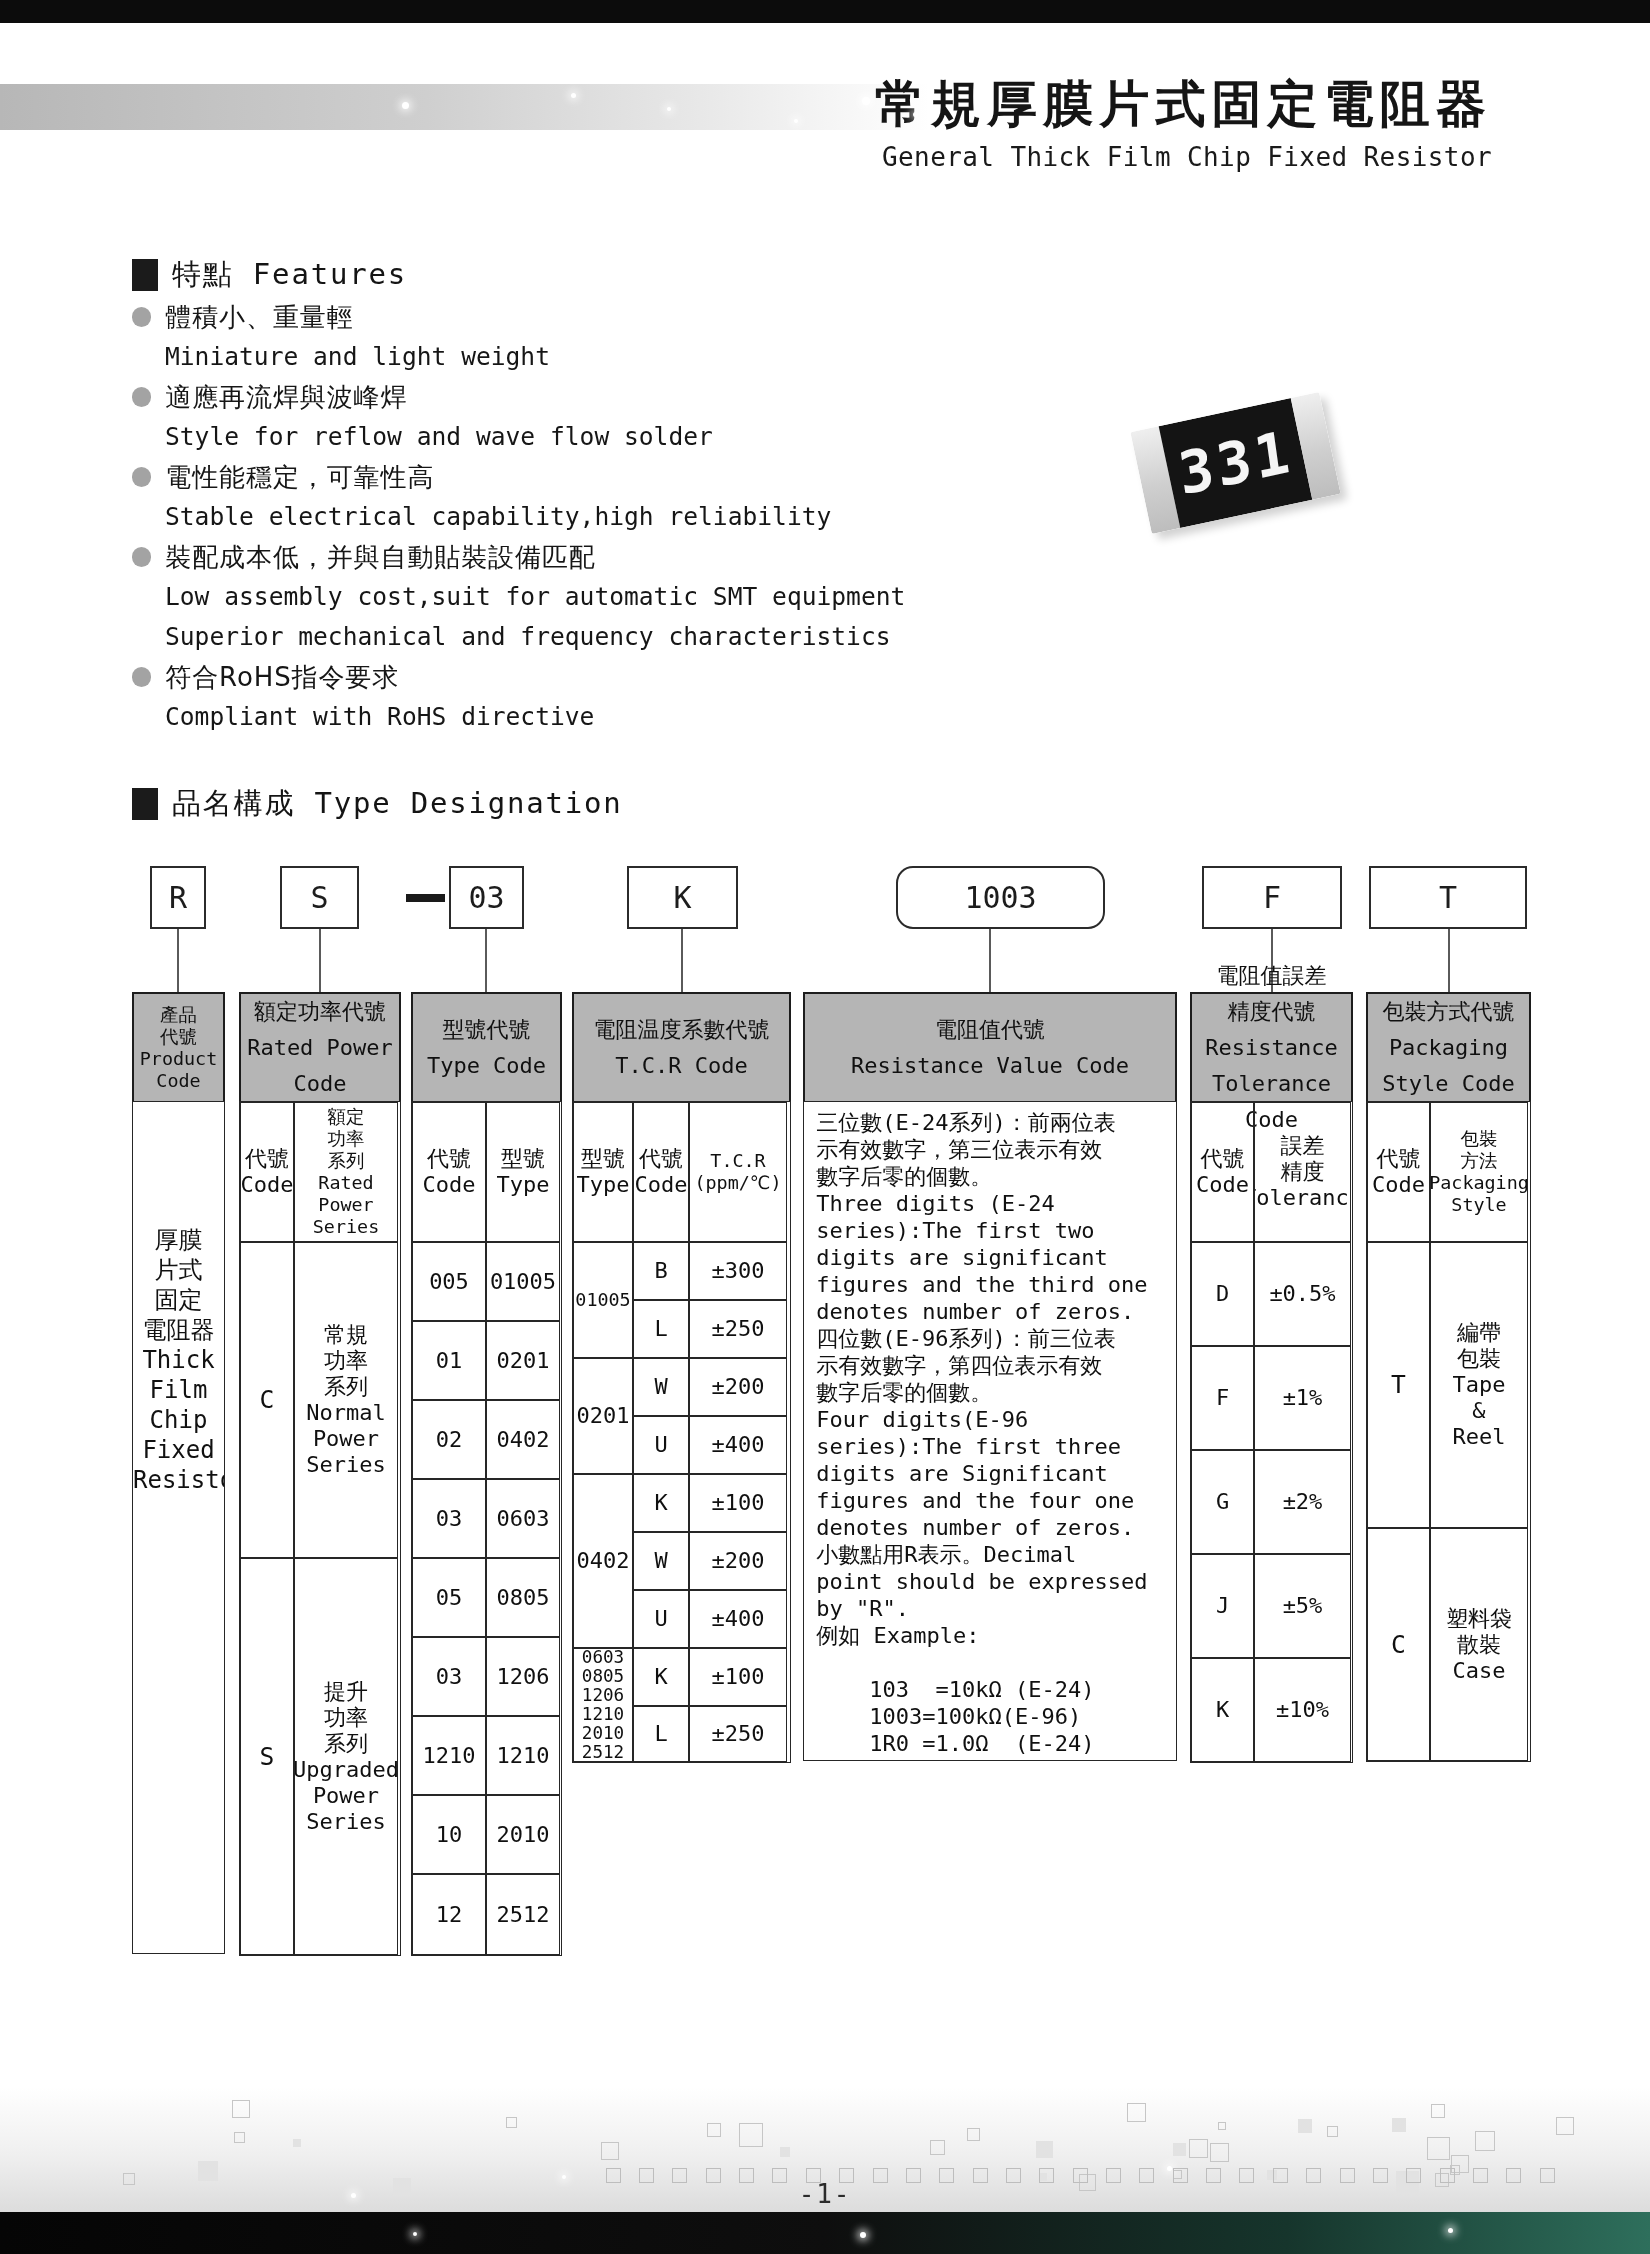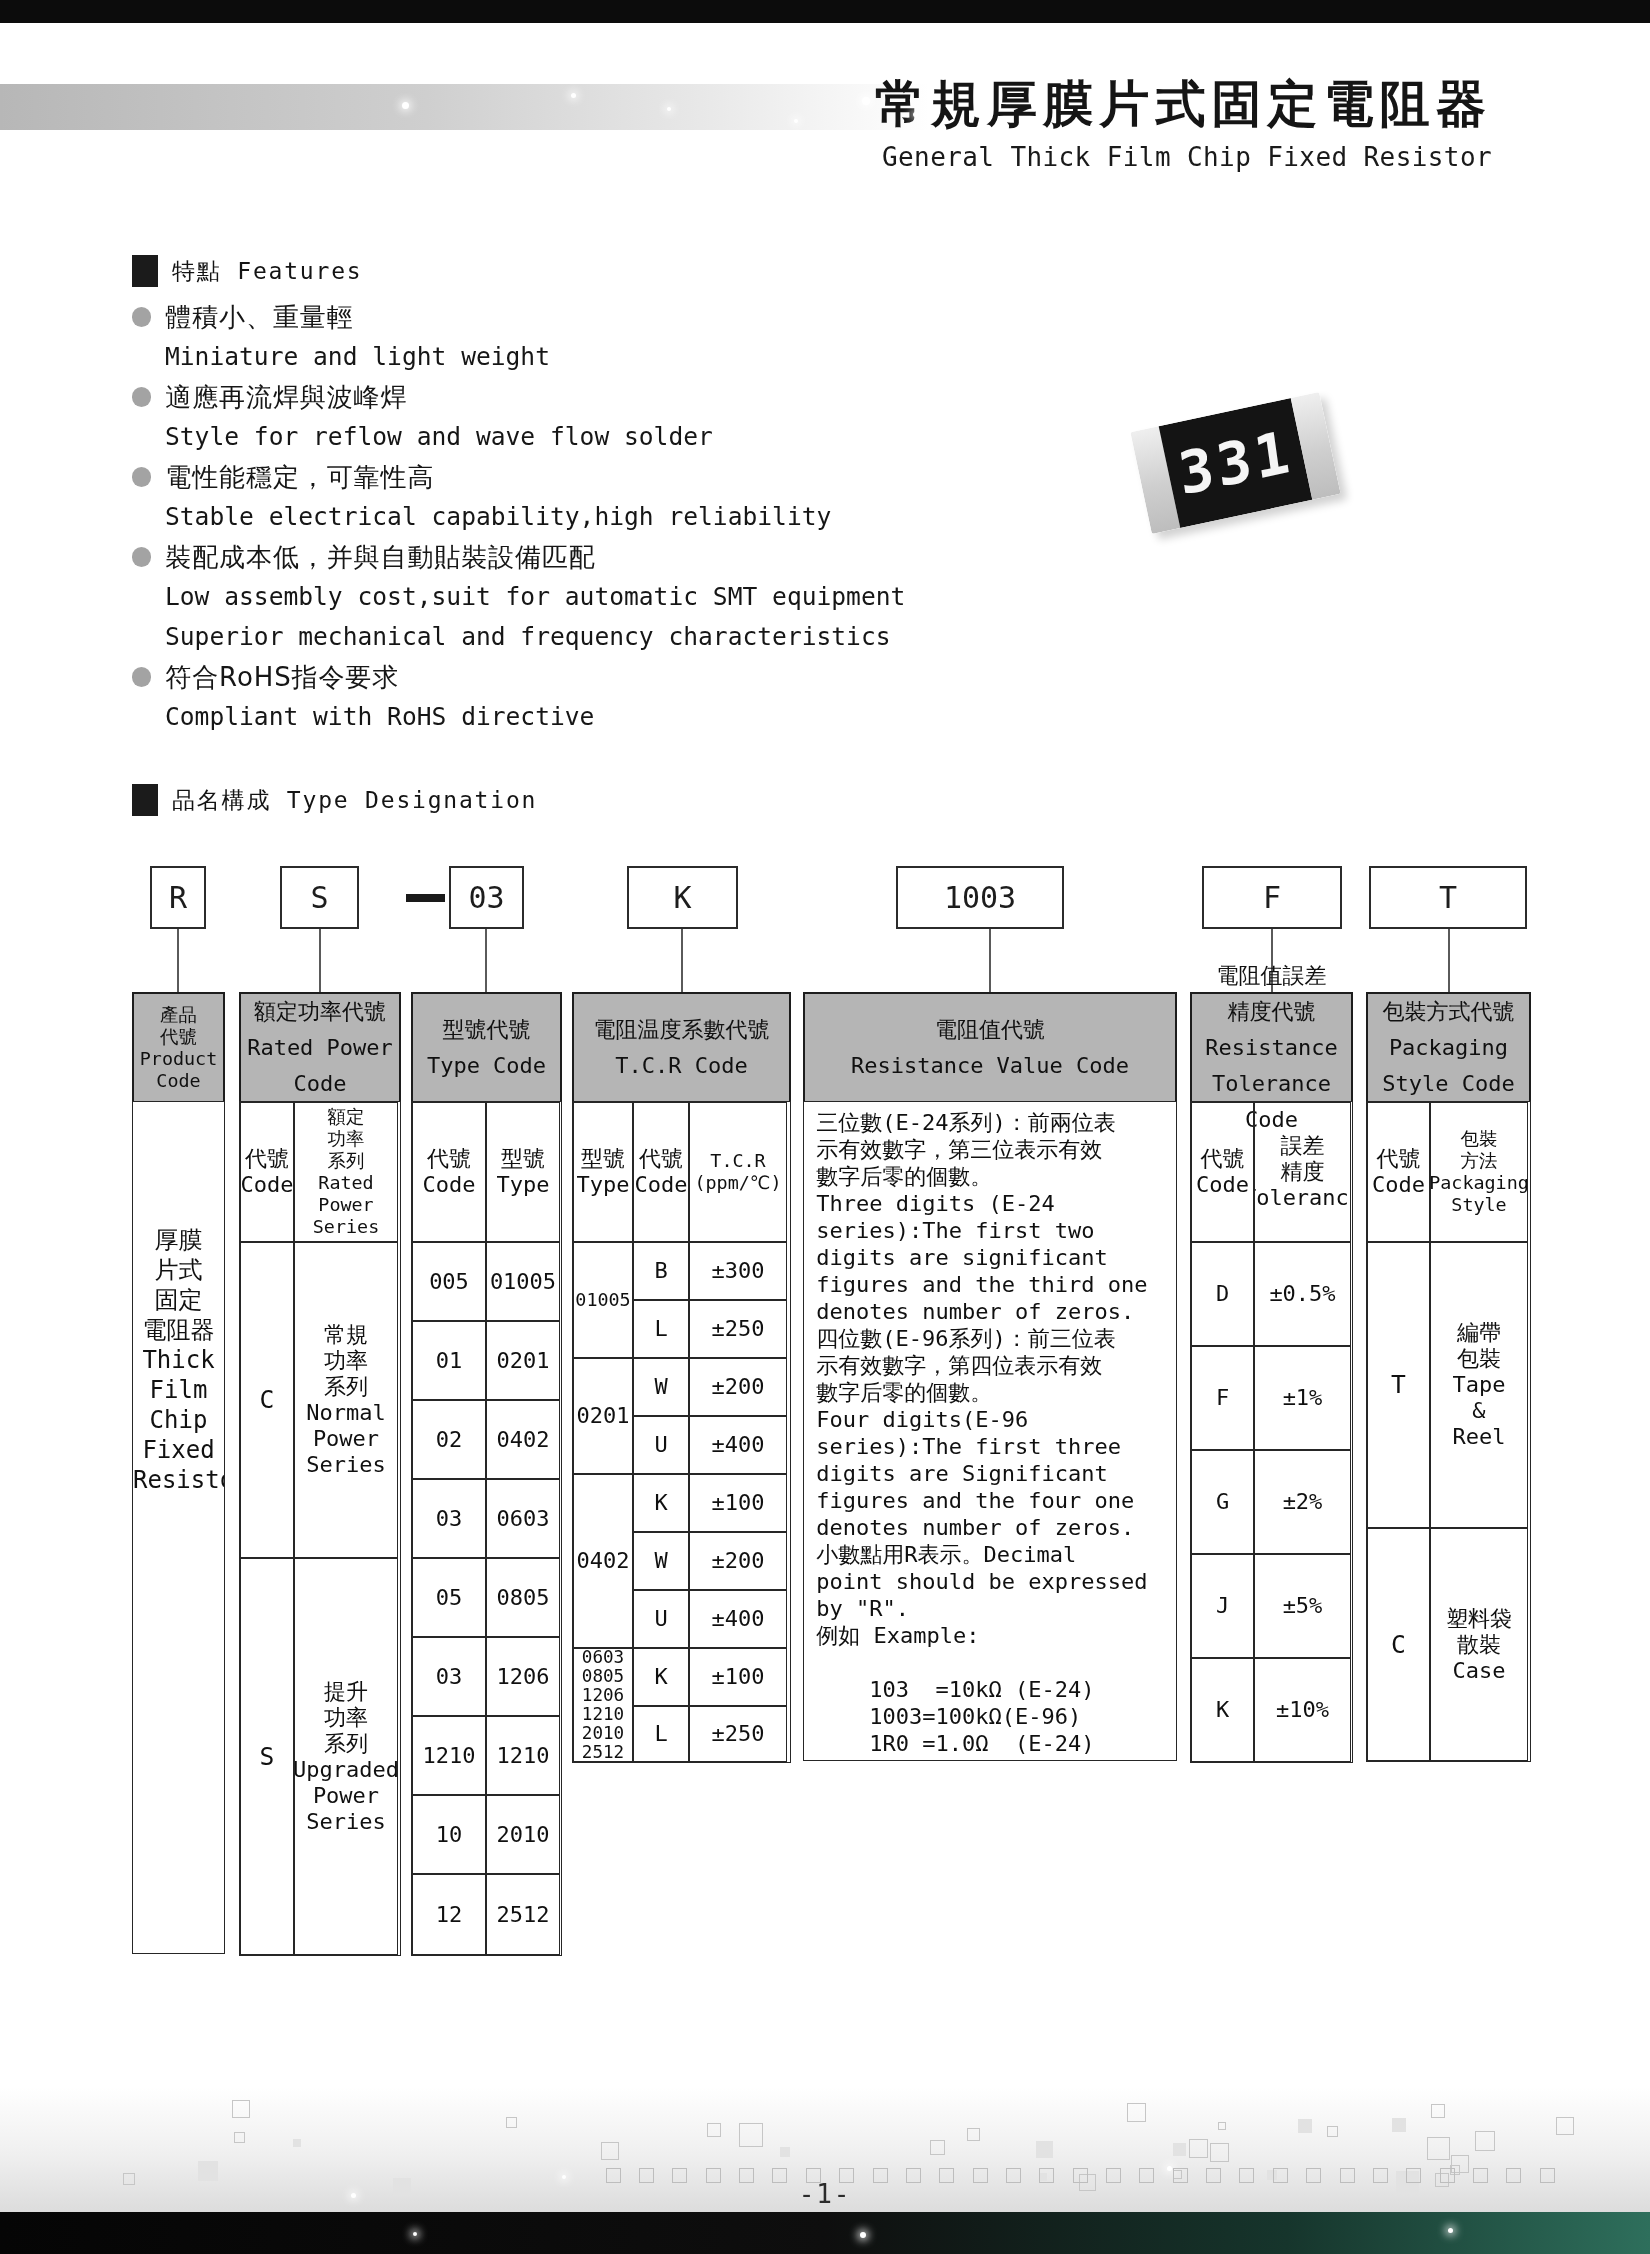--- a/index.html
+++ b/index.html
@@ -16,21 +16,21 @@
               background:linear-gradient(90deg,#050505 0%,#0e0e0e 50%,#16352c 78%,#2e6f5c 100%);}
   .sparkle{position:absolute;border-radius:50%;background:#fff;box-shadow:0 0 8px 2.6px rgba(255,255,255,.85);}
   .decor-square{position:absolute;box-sizing:border-box;}
 
   
   .title-block{position:absolute;right:158px;top:77px;text-align:right;}
   .title-cn{font-family:"DejaVu Sans",sans-serif;font-weight:bold;font-size:50px;letter-spacing:6.1px;color:#151515;line-height:54px;}
   .title-en{font-size:26px;letter-spacing:0.4px;color:#1a1a1a;margin-top:10.5px;line-height:30px;}
 
   
-  .sec-head{position:absolute;display:flex;align-items:center;font-size:23px;letter-spacing:1.8px;color:#141414;text-align:center;}
+  .sec-head{position:absolute;display:flex;align-items:center;font-size:29px;letter-spacing:1.8px;color:#141414;text-align:center;}
   .sec-square{display:inline-block;width:26px;height:32px;background:#1b1b1b;margin-right:14px;}
 
   
   .features{position:absolute;left:132px;top:297px;}
   .feat-cn{display:flex;align-items:center;height:40px;font-family:"DejaVu Sans",sans-serif;font-size:26px;letter-spacing:0.9px;color:#161616;}
   .feat-en{height:40px;line-height:40px;padding-left:33px;font-size:24.6px;color:#161616;}
   .bullet{display:inline-block;width:19.3px;height:19.3px;border-radius:50%;background:#a3a3a3;margin-right:14px;flex:0 0 19.3px;}
 
   
   .chip{position:absolute;left:1139px;top:411px;width:193px;height:104px;transform:rotate(-12deg);
@@ -120,21 +120,21 @@
   <div class="sec-head" style="left:132px;top:784px;">
     <span class="sec-square"></span>
     <span>品名構成  Type Designation</span>
   </div>
 
   <div class="code-box" style="left:150px;width:56px;">R</div>
   <div class="code-box" style="left:280px;width:79px;">S</div>
   <div class="code-dash" style="left:406px;width:39px;"></div>
   <div class="code-box" style="left:449px;width:75px;">03</div>
   <div class="code-box" style="left:627px;width:111px;">K</div>
-  <div class="code-box" style="left:896px;width:168px;">1003</div>
+  <div class="code-box" style="left:896px;width:209px;border-radius:17px;">1003</div>
   <div class="code-box" style="left:1202px;width:140px;">F</div>
   <div class="code-box" style="left:1369px;width:158px;">T</div>
 
   <div class="conn" style="left:177px;"></div>
   <div class="conn" style="left:319px;"></div>
   <div class="conn" style="left:485px;"></div>
   <div class="conn" style="left:681px;"></div>
   <div class="conn" style="left:989px;"></div>
   <div class="conn" style="left:1271px;"></div>
   <div class="conn" style="left:1448px;"></div>

